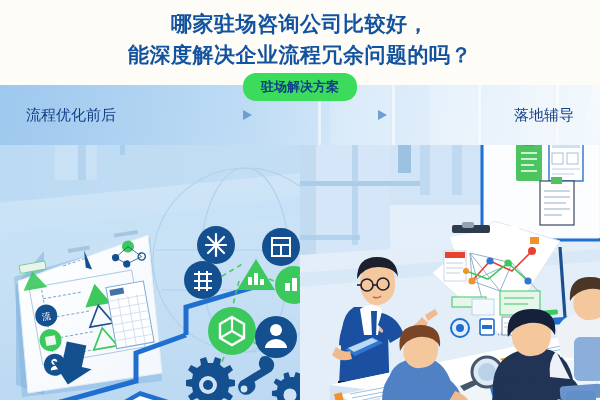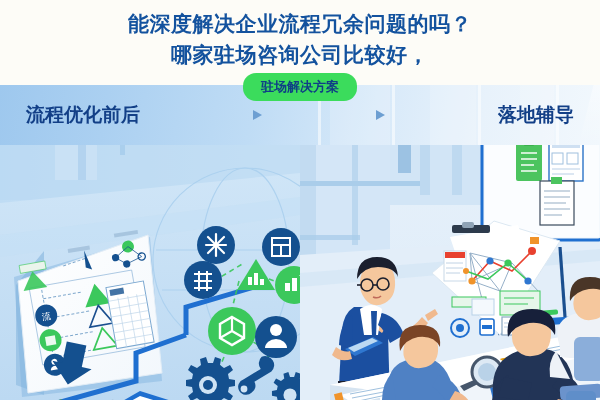--- a/index.html
+++ b/index.html
@@ -22,41 +22,41 @@
   .band .glassline{position:absolute;top:0;height:60px;width:3px;
         background:rgba(255,255,255,.55);}
   .band .glasspanel{position:absolute;top:0;height:60px;
         background:rgba(255,255,255,.18);}
   .band .diagpanel{position:absolute;top:0;height:60px;width:40px;
         background:linear-gradient(180deg,rgba(255,255,255,.45),rgba(255,255,255,0));
         transform:skewX(-14deg);}
   .steps{position:absolute;left:0;top:0;width:600px;height:60px;
          display:flex;align-items:center;justify-content:space-between;
          padding:0 26px;box-sizing:border-box;z-index:3;}
-  .step{color:#123f87;font-weight:bold;font-size:19px;white-space:nowrap;}
+  .step{color:#123f87;font-weight:normal;font-size:15px;white-space:nowrap;}
   .arrow{width:0;height:0;border-left:9px solid #6d9fd2;
          border-top:5.5px solid transparent;border-bottom:5.5px solid transparent;
          flex:0 0 auto;}
   .badge{position:absolute;left:50%;top:73px;transform:translateX(-50%);
          background:#3bdc5c;color:#0f3f86;font-weight:bold;font-size:13px;
          padding:5px 18px;border-radius:13px;z-index:30;white-space:nowrap;}
 
   
   .scene{position:absolute;left:0;top:85px;width:600px;height:315px;overflow:hidden;}
   .scene svg{display:block;}
 </style>
 </head>
 <body>
 
 <div id="stage">
 
   <div class="header">
     <div class="title">
+      <span>哪家驻场咨询公司比较好，</span>
       <span>能深度解决企业流程冗余问题的吗？</span>
-      <span>哪家驻场咨询公司比较好，</span>
     </div>
   </div>
 
   <div class="band">
     <div class="glasspanel" style="left:330px;width:60px;"></div>
     <div class="glasspanel" style="left:430px;width:46px;"></div>
     <div class="glasspanel" style="left:520px;width:34px;"></div>
     <div class="glassline" style="left:318px;"></div>
     <div class="glassline" style="left:392px;"></div>
     <div class="glassline" style="left:478px;"></div>

